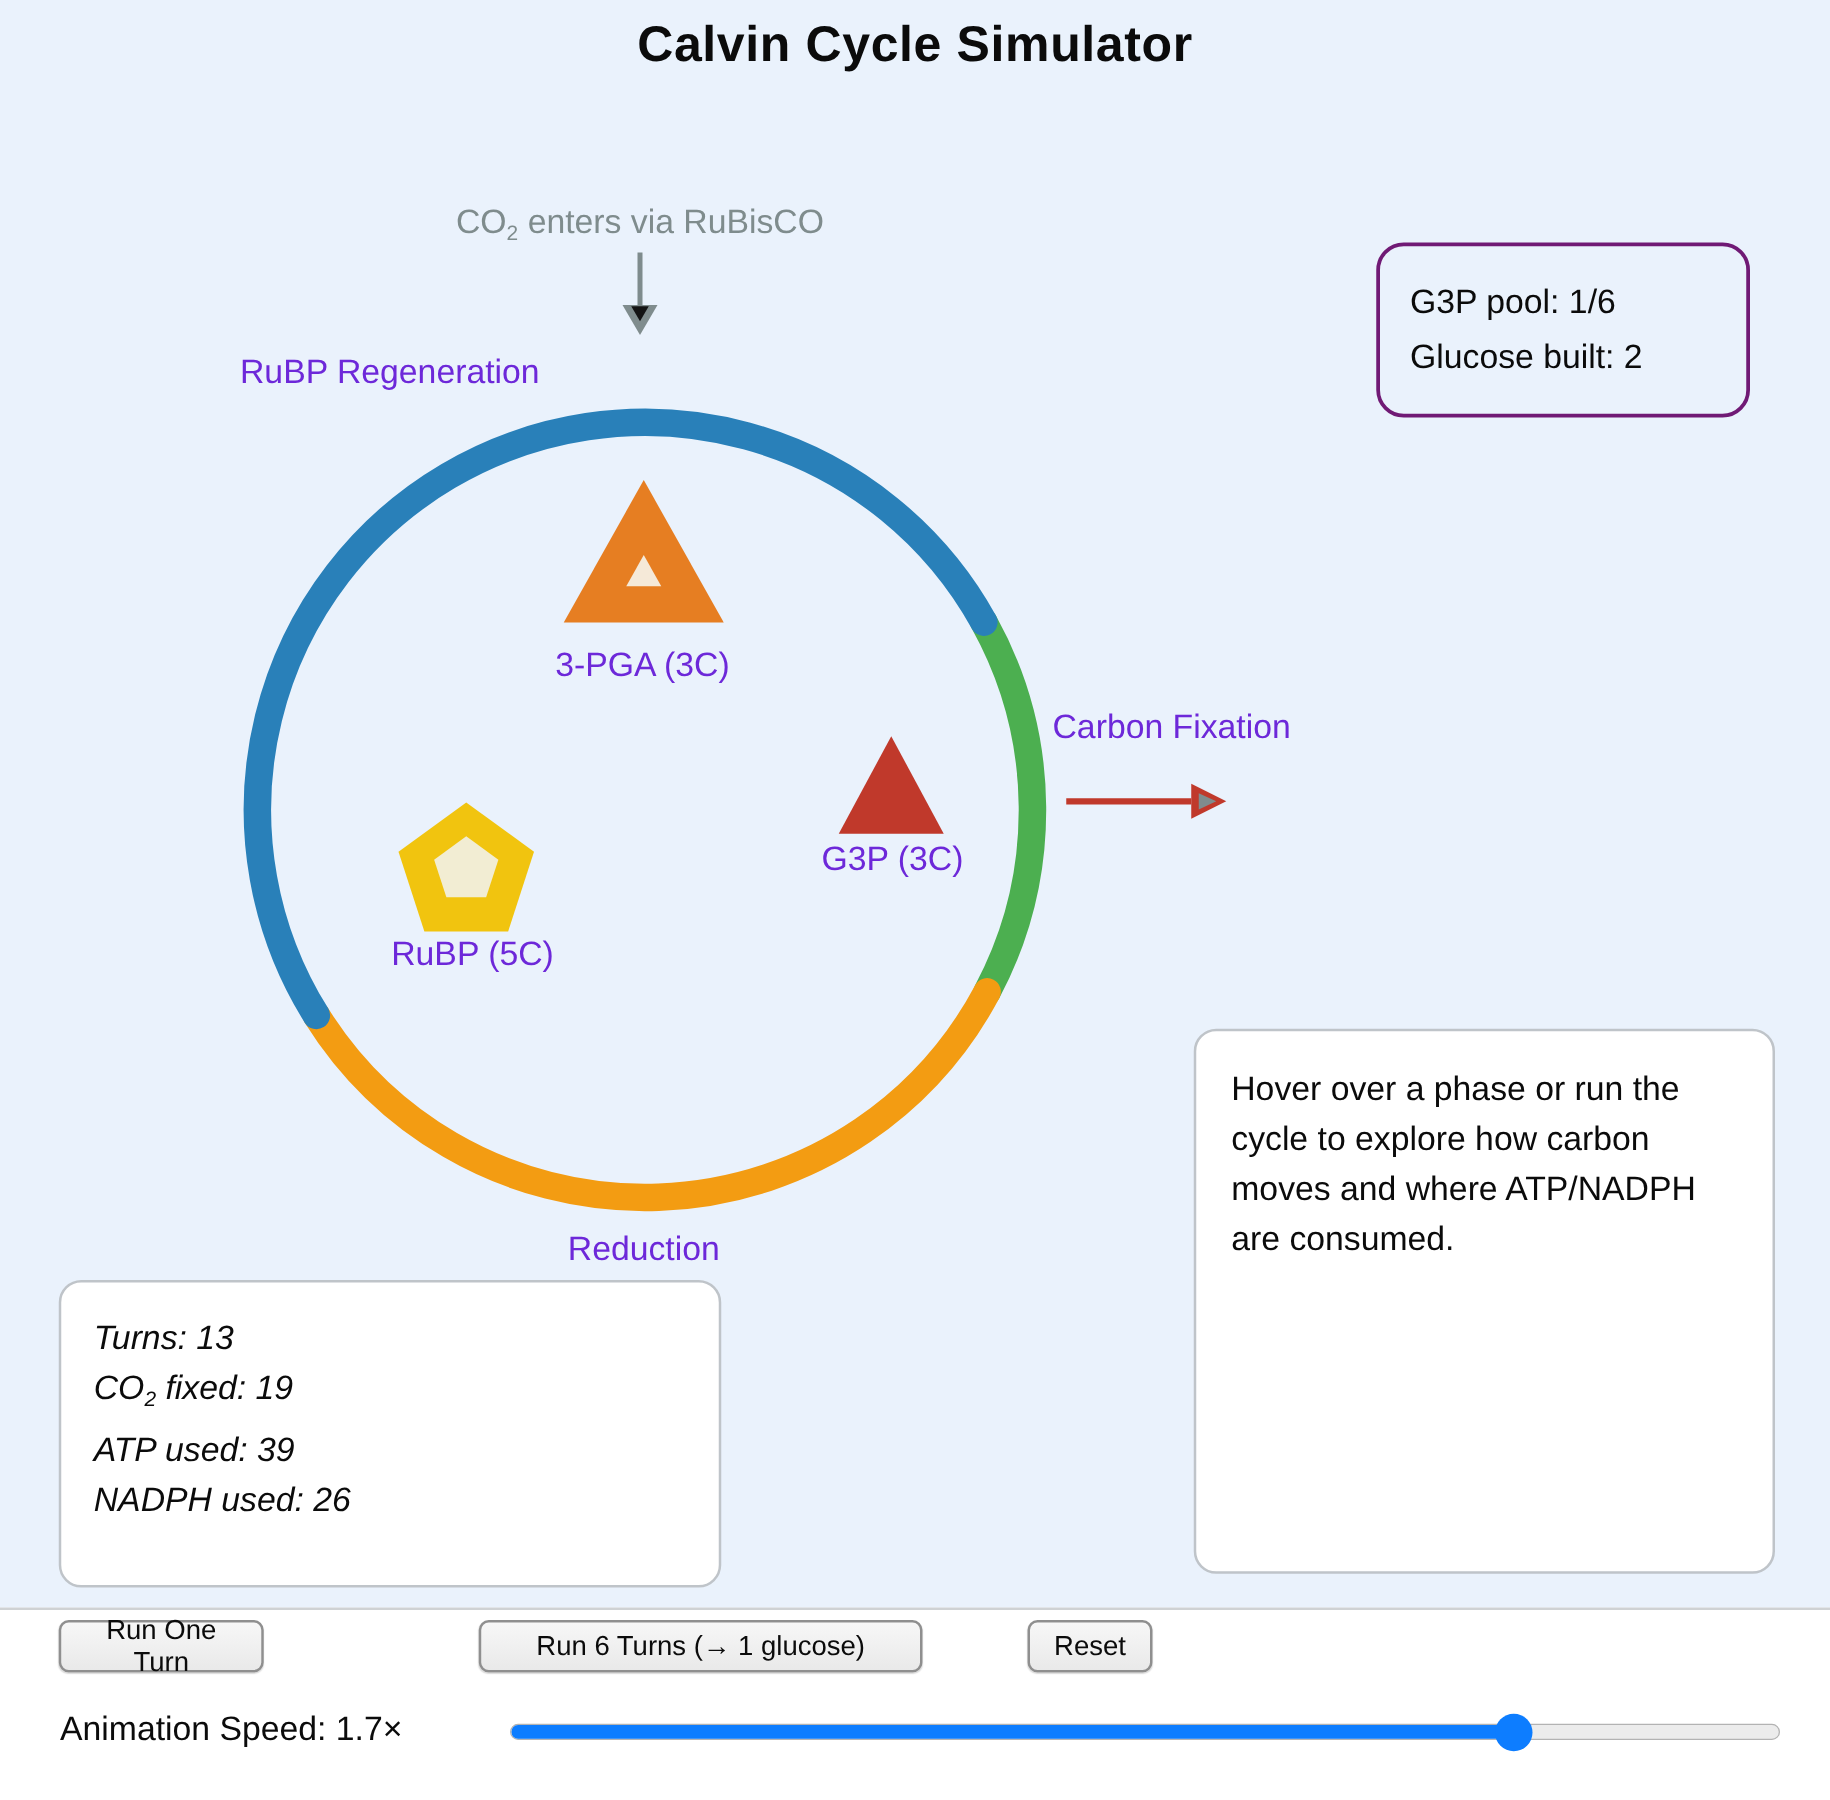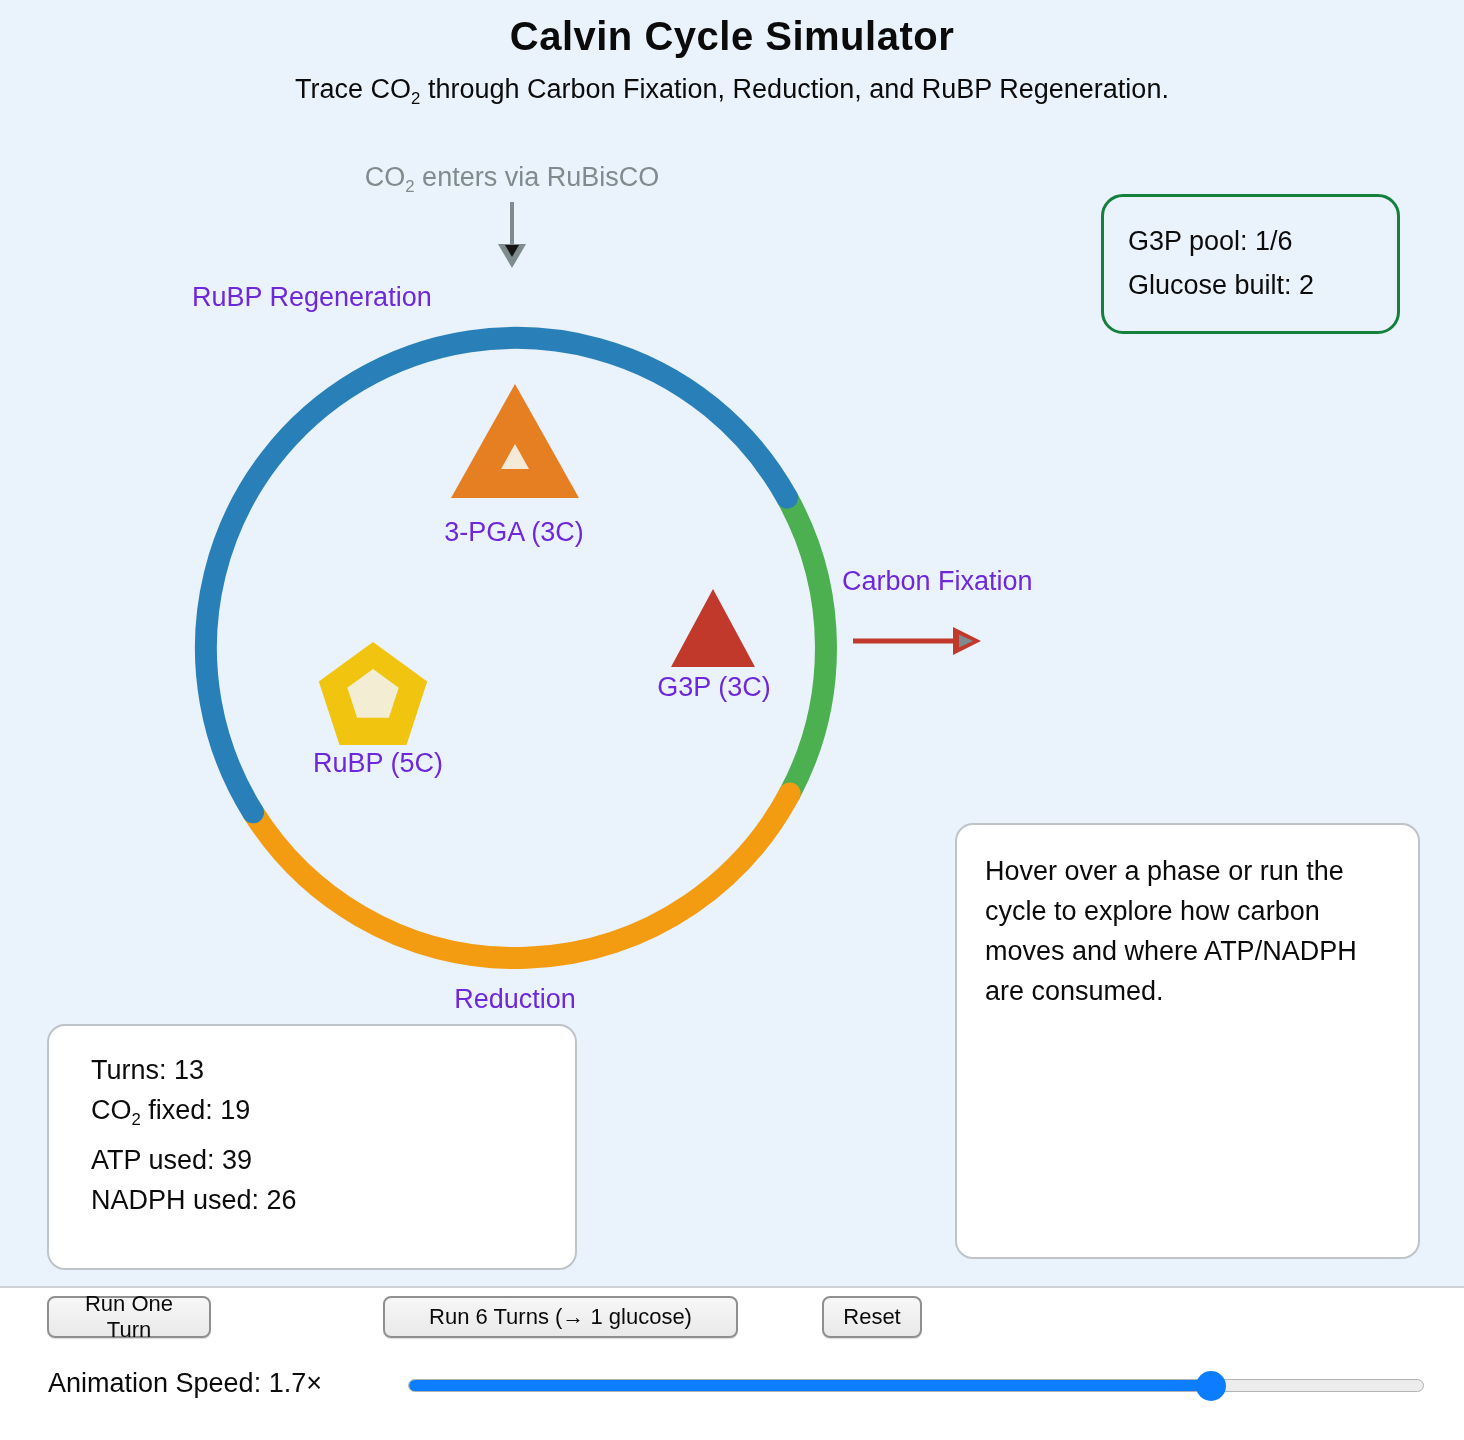--- a/index.html
+++ b/index.html
@@ -8,24 +8,24 @@
   .abs{position:absolute;}
   .page-title{width:100%;top:14px;text-align:center;font-size:40px;font-weight:bold;letter-spacing:0.5px;}
   .page-subtitle{width:100%;top:74px;text-align:center;font-size:27px;}
   .sub{font-size:0.62em;vertical-align:-0.35em;}
   .diagram-label{font-size:27px;color:#6d28d9;white-space:nowrap;}
   .centerx{transform:translateX(-50%);}
   .gray-note{color:#7f8c8d;font-size:27px;white-space:nowrap;}
   .red-note{color:#c0392b;font-size:27px;white-space:nowrap;}
   svg.layer{position:absolute;left:0;top:0;pointer-events:none;}
   svg.layer .hoverable{pointer-events:auto;}
-  .pool-box{left:1101px;top:194px;width:299px;height:140px;border:3px solid #15803d;border-radius:22px;
+  .pool-box{left:1101px;top:194px;width:299px;height:140px;border:3px solid #701a75;border-radius:22px;
             box-sizing:border-box;padding:22px 0 0 24px;font-size:27px;line-height:44px;}
   .panel{background:#ffffff;border:2px solid #bfc4c9;border-radius:18px;box-sizing:border-box;}
-  .stats-box{left:47px;top:1024px;width:530px;height:246px;padding:24px 20px 0 42px;font-size:27px;line-height:40px;}
+  .stats-box{left:47px;top:1024px;width:530px;height:246px;padding:24px 20px 0 26px;font-size:27px;line-height:40px;font-style:italic;}
   .info-box{left:955px;top:823px;width:465px;height:436px;padding:26px 28px 0 28px;font-size:27px;line-height:40px;}
   .bottom-bar{left:0;top:1286px;width:1464px;height:154px;background:#ffffff;border-top:2px solid #cfd2d4;box-sizing:border-box;}
   .btn{position:absolute;height:42px;background:linear-gradient(#f7f7f7,#e9e9e9);border:2px solid #8f8f8f;
        border-radius:8px;font-family:"Liberation Sans","DejaVu Sans",sans-serif;font-size:22px;color:#0b0b0b;
        padding:0 20px;display:flex;align-items:center;justify-content:center;cursor:pointer;box-sizing:border-box;
        box-shadow:0 1px 1px rgba(0,0,0,0.15);}
   .btn-run-one{left:47px;top:1296px;width:164px;}
   .btn-run-six{left:383px;top:1296px;width:355px;}
   .btn-reset{left:822px;top:1296px;width:100px;}
   .speed-label{left:48px;top:1368px;font-size:27px;white-space:nowrap;}
@@ -35,21 +35,20 @@
   .slider-thumb{position:absolute;left:408px;top:1379px;width:1016px;height:13px;pointer-events:none;}
   .thumb-dot{position:absolute;top:50%;width:30px;height:30px;border-radius:50%;background:#0d7dff;
              transform:translate(-50%,-50%);pointer-events:auto;cursor:grab;}
 </style>
 </head>
 <body>
 
 <div class="stage">
 
   <div class="abs page-title">Calvin Cycle Simulator</div>
-  <div class="abs page-subtitle"><span>Trace CO</span><span class="sub">2</span><span> through Carbon Fixation, Reduction, and RuBP Regeneration.</span></div>
 
   <div class="abs gray-note centerx" style="left:512px;top:162px;"><span>CO</span><span class="sub">2</span><span> enters via RuBisCO</span></div>
 
   <svg class="layer" width="1464" height="1440" viewBox="0 0 1464 1440">
 
     <g>
       <line x1="512" y1="202" x2="512" y2="246" stroke-width="4" stroke="#7f8c8d"></line>
       <polygon points="498,244 526,244 512,268" fill="#7f8c8d"></polygon>
       <polygon points="505,245 519,245 512,257" fill="#141414"></polygon>
     </g>

